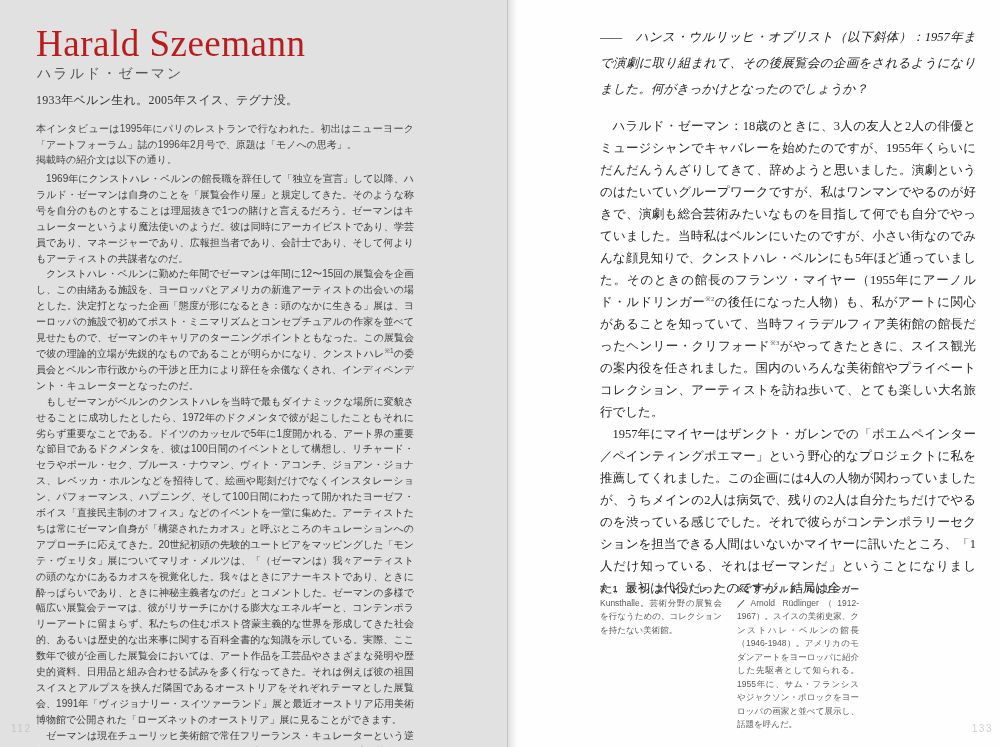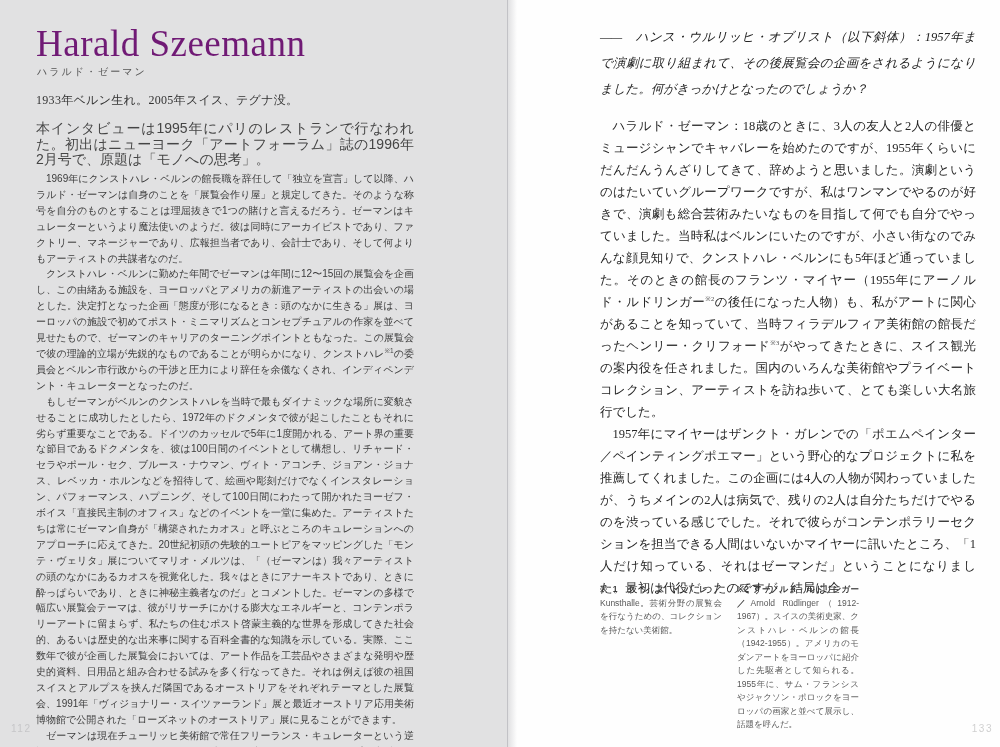--- a/index.html
+++ b/index.html
@@ -17,34 +17,34 @@
     width: 508px; height: 747px;
     background: #e1e1e2;
     border-right: 1px solid #c2c2c6;
     box-sizing: border-box;
   }
   .lp-inner { position: absolute; left: 36px; top: 0; width: 378px; }
   .page-title {
     position: absolute; top: 24px; left: 0; margin: 0;
     font-family: "Liberation Serif", "DejaVu Serif", serif;
     font-weight: 400; font-size: 37px; line-height: 40px;
-    letter-spacing: 0.5px; color: #701a75; white-space: nowrap;
+    letter-spacing: 0.5px; color: #b91c1c; white-space: nowrap;
   }
   .furigana {
     position: absolute; top: 65px; left: 1px;
-    font-size: 10px; letter-spacing: 2px; color: #555;
+    font-size: 14px; letter-spacing: 2px; color: #555;
   }
   .bio-line {
     position: absolute; top: 92px; left: 0;
     font-family: "Liberation Serif", "DejaVu Serif", serif;
     font-size: 12px; color: #333; letter-spacing: 0.3px; text-align: center;
   }
   .intro-note {
     position: absolute; top: 121px; left: 0; width: 378px;
-    font-size: 14px; line-height: 15.5px; color: #454545;
+    font-size: 10px; line-height: 15.5px; color: #454545;
     text-align: justify;
   }
   .intro-note p { margin: 0; }
   .lp-body {
     position: absolute; top: 171px; left: 0; width: 378px;
     font-size: 10px; line-height: 15.9px; color: #3b3b3b;
     text-align: justify;
   }
   .lp-body p { margin: 0; text-indent: 1em; }
 
@@ -101,23 +101,24 @@
 
 <div class="spread">
 
   <div class="left-page">
     <div class="lp-inner">
       <h1 class="page-title">Harald Szeemann</h1>
       <div class="furigana">ハラルド・ゼーマン</div>
       <div class="bio-line">1933年ベルン生れ。2005年スイス、テグナ没。</div>
       <div class="intro-note">
         <p>本インタビューは1995年にパリのレストランで行なわれた。初出はニューヨーク「アートフォーラム」誌の1996年2月号で、原題は「モノへの思考」。</p>
+        <p>掲載時の紹介文は以下の通り。</p>
       </div>
       <div class="lp-body">
-        <p>1969年にクンストハレ・ベルンの館長職を辞任して「独立を宣言」して以降、ハラルド・ゼーマンは自身のことを「展覧会作り屋」と規定してきた。そのような称号を自分のものとすることは理屈抜きで1つの賭けと言えるだろう。ゼーマンはキュレーターというより魔法使いのようだ。彼は同時にアーカイビストであり、ファクトリー、マネージャーであり、広報担当者であり、会計士であり、そして何よりもアーティストの共謀者なのだ。</p>
+        <p>1969年にクンストハレ・ベルンの館長職を辞任して「独立を宣言」して以降、ハラルド・ゼーマンは自身のことを「展覧会作り屋」と規定してきた。そのような称号を自分のものとすることは理屈抜きで1つの賭けと言えるだろう。ゼーマンはキュレーターというより魔法使いのようだ。彼は同時にアーカイビストであり、学芸員であり、マネージャーであり、広報担当者であり、会計士であり、そして何よりもアーティストの共謀者なのだ。</p>
         <p>クンストハレ・ベルンに勤めた年間でゼーマンは年間に12〜15回の展覧会を企画し、この由緒ある施設を、ヨーロッパとアメリカの新進アーティストの出会いの場とした。決定打となった企画「態度が形になるとき：頭のなかに生きる」展は、ヨーロッパの施設で初めてポスト・ミニマリズムとコンセプチュアルの作家を並べて見せたもので、ゼーマンのキャリアのターニングポイントともなった。この展覧会で彼の理論的立場が先鋭的なものであることが明らかになり、クンストハレ<sup class="note-mark">※1</sup>の委員会とベルン市行政からの干渉と圧力により辞任を余儀なくされ、インディペンデント・キュレーターとなったのだ。</p>
         <p>もしゼーマンがベルンのクンストハレを当時で最もダイナミックな場所に変貌させることに成功したとしたら、1972年のドクメンタで彼が起こしたこともそれに劣らず重要なことである。ドイツのカッセルで5年に1度開かれる、アート界の重要な節目であるドクメンタを、彼は100日間のイベントとして構想し、リチャード・セラやポール・セク、ブルース・ナウマン、ヴィト・アコンチ、ジョアン・ジョナス、レベッカ・ホルンなどを招待して、絵画や彫刻だけでなくインスタレーション、パフォーマンス、ハプニング、そして100日間にわたって開かれたヨーゼフ・ボイス「直接民主制のオフィス」などのイベントを一堂に集めた。アーティストたちは常にゼーマン自身が「構築されたカオス」と呼ぶところのキュレーションへのアプローチに応えてきた。20世紀初頭の先験的ユートピアをマッピングした「モンテ・ヴェリタ」展についてマリオ・メルツは、「（ゼーマンは）我々アーティストの頭のなかにあるカオスを視覚化した。我々はときにアナーキストであり、ときに酔っぱらいであり、ときに神秘主義者なのだ」とコメントした。ゼーマンの多様で幅広い展覧会テーマは、彼がリサーチにかける膨大なエネルギーと、コンテンポラリーアートに留まらず、私たちの住むポスト啓蒙主義的な世界を形成してきた社会的、あるいは歴史的な出来事に関する百科全書的な知識を示している。実際、ここ数年で彼が企画した展覧会においては、アート作品を工芸品やさまざまな発明や歴史的資料、日用品と組み合わせる試みを多く行なってきた。それは例えば彼の祖国スイスとアルプスを挟んだ隣国であるオーストリアをそれぞれテーマとした展覧会、1991年「ヴィジョナリー・スイツァーランド」展と最近オーストリア応用美術博物館で公開された「ローズネットのオーストリア」展に見ることができます。</p>
         <p>ゼーマンは現在チューリッヒ美術館で常任フリーランス・キュレーターという逆説的なポジションを務めるとともに、彼の居住地であるスイスのアルプス山脈にある小さな町、テグナで、「ザ・ファクトリー」というスタジオ兼アーカイヴを運営している。本インタビューは、1994年の夏にゼーマンの40年以上にわたるキャリアを振り返った対話である。</p>
       </div>
     </div>
     <div class="pn pn-left">112</div>
   </div>
 
   <div class="right-page">
     <div class="gutter"></div>
@@ -127,20 +128,20 @@
         <p>ハラルド・ゼーマン：18歳のときに、3人の友人と2人の俳優とミュージシャンでキャバレーを始めたのですが、1955年くらいにだんだんうんざりしてきて、辞めようと思いました。演劇というのはたいていグループワークですが、私はワンマンでやるのが好きで、演劇も総合芸術みたいなものを目指して何でも自分でやっていました。当時私はベルンにいたのですが、小さい街なのでみんな顔見知りで、クンストハレ・ベルンにも5年ほど通っていました。そのときの館長のフランツ・マイヤー（1955年にアーノルド・ルドリンガー<sup class="note-mark">※2</sup>の後任になった人物）も、私がアートに関心があることを知っていて、当時フィラデルフィア美術館の館長だったヘンリー・クリフォード<sup class="note-mark">※3</sup>がやってきたときに、スイス観光の案内役を任されました。国内のいろんな美術館やプライベートコレクション、アーティストを訪ね歩いて、とても楽しい大名旅行でした。</p>
         <p>1957年にマイヤーはザンクト・ガレンでの「ポエムペインター／ペインティングポエマー」という野心的なプロジェクトに私を推薦してくれました。この企画には4人の人物が関わっていましたが、うちメインの2人は病気で、残りの2人は自分たちだけでやるのを渋っている感じでした。それで彼らがコンテンポラリーセクションを担当できる人間はいないかマイヤーに訊いたところ、「1人だけ知っている、それはゼーマンだ」ということになりました。最初は代役だったのですが、結局は全</p>
       </div>
       <div class="footnotes">
         <p class="fn-col">
           <b>※1</b> 
           <b>クンストハレ／</b><span>Kunsthalle。</span><span>芸術分野の展覧会を行なうための、コレクションを持たない美術館。</span>
         </p>
         <p class="fn-col">
           <b>※2</b> 
-          <b>アーノルド・ルドリンガー／</b><span>Arnold Rüdlinger（1912-1967）。</span><span>スイスの美術史家、クンストハレ・ベルンの館長（1942-1955）。アメリカのモダンアートをヨーロッパに紹介した先駆者として知られる。1955年に、サム・フランシスやジャクソン・ポロックをヨーロッパの画家と並べて展示し、話題を呼んだ。</span>
+          <b>アーノルド・ルドリンガー／</b><span>Arnold Rüdlinger（1912-1967）。</span><span>スイスの美術史家、クンストハレ・ベルンの館長（1946-1948）。アメリカのモダンアートをヨーロッパに紹介した先駆者として知られる。1955年に、サム・フランシスやジャクソン・ポロックをヨーロッパの画家と並べて展示し、話題を呼んだ。</span>
         </p>
       </div>
     </div>
     <div class="pn pn-right">133</div>
   </div>
 
 </div>
 
 </body></html>

